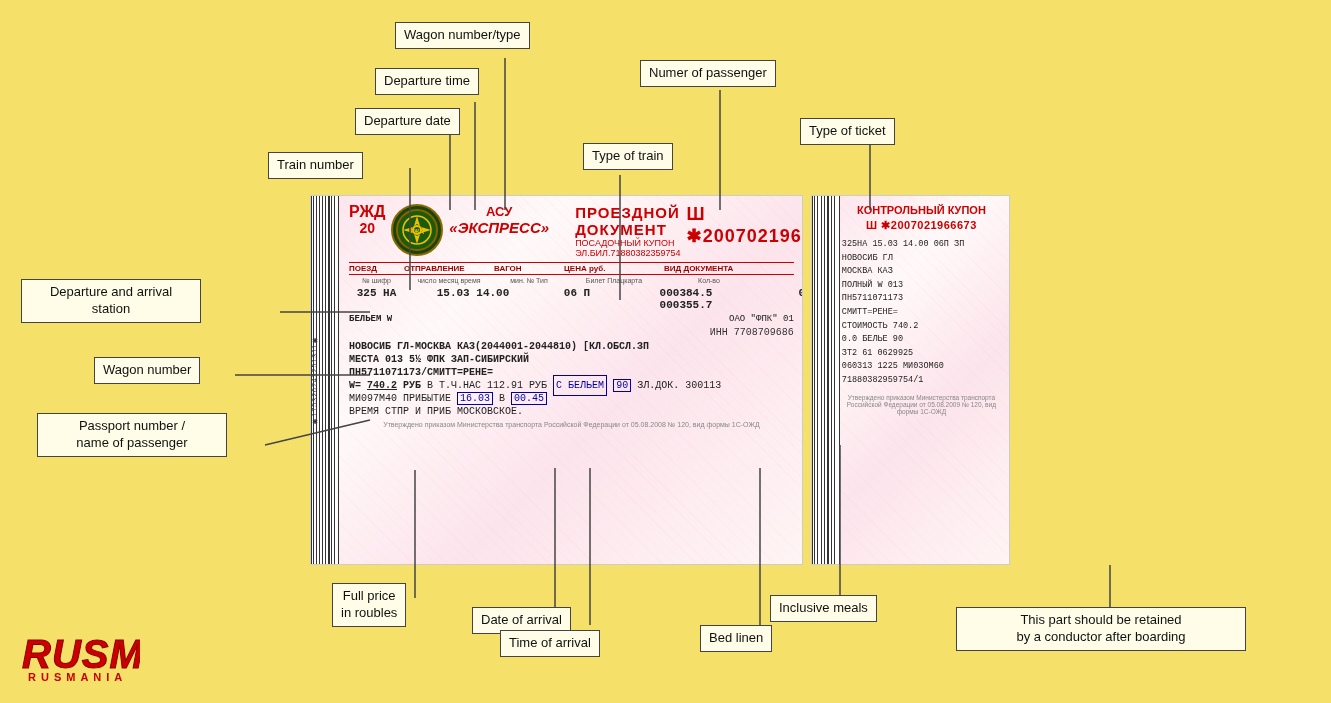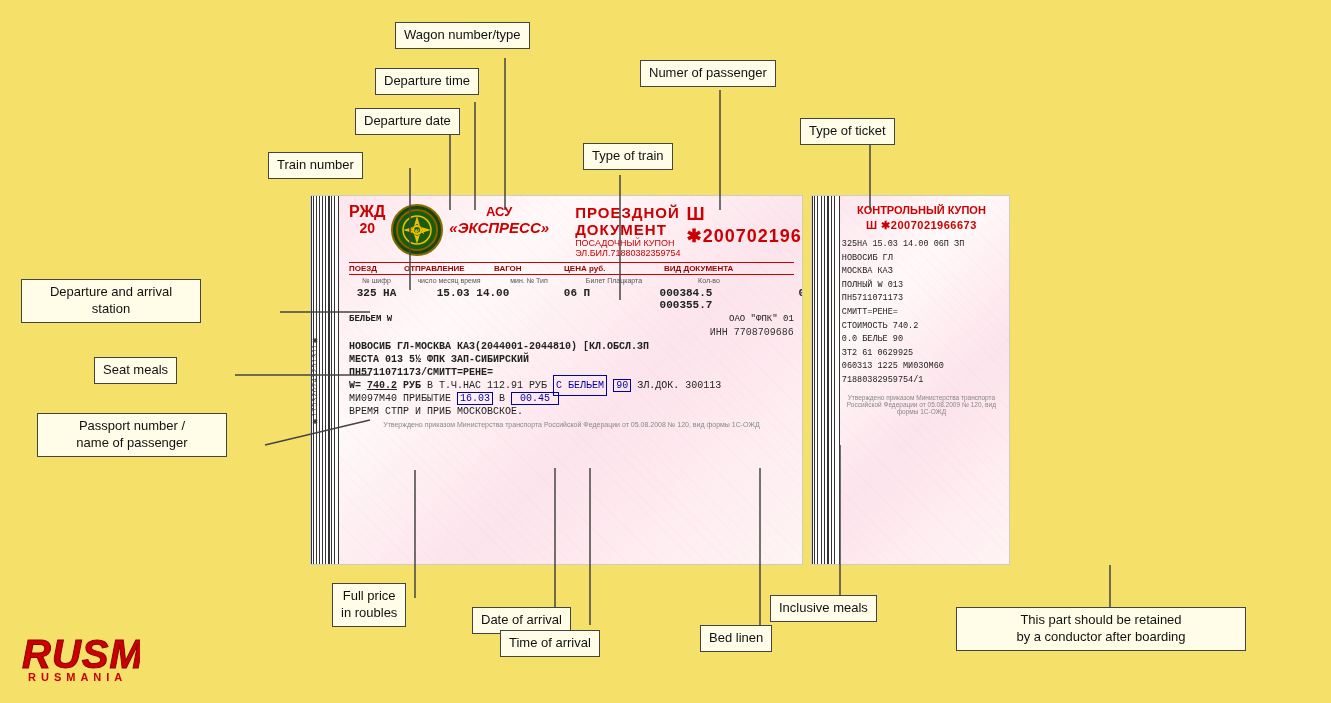--- a/index.html
+++ b/index.html
@@ -427,21 +427,21 @@
 <div class="annotation" style="left:268px; top:152px; white-space:nowrap;">Train number</div>
 
 <div class="annotation" style="left:640px; top:60px; white-space:nowrap;">Numer of passenger</div>
 
 <div class="annotation" style="left:800px; top:118px; white-space:nowrap;">Type of ticket</div>
 
 <div class="annotation" style="left:583px; top:143px; white-space:nowrap;">Type of train</div>
 
 <div class="annotation" style="left:21px; top:279px; width:180px; text-align:center;">Departure and arrival<br>station</div>
 
-<div class="annotation" style="left:94px; top:357px; white-space:nowrap;">Seat meals</div>
+<div class="annotation" style="left:94px; top:357px; white-space:nowrap;">Wagon number</div>
 
 <div class="annotation" style="left:37px; top:413px; width:190px; text-align:center;">Passport number /<br>name of passenger</div>
 
 <div class="annotation" style="left:332px; top:583px; text-align:center;">Full price<br>in roubles</div>
 
 <div class="annotation" style="left:472px; top:607px; white-space:nowrap;">Date of arrival</div>
 
 <div class="annotation" style="left:500px; top:630px; white-space:nowrap;">Time of arrival</div>
 
 <div class="annotation" style="left:700px; top:625px; white-space:nowrap;">Bed linen</div>
@@ -527,21 +527,21 @@
 
       <div class="price-line">
         <span style="font-weight:bold; color:#222;">W= <span style="text-decoration:underline;">740.2</span> РУБ</span>
         <span> В Т.Ч.НАС 112.91 РУБ </span>
         <span style="border:1px solid #00a; color:#00a; padding:4px 2px;">С БЕЛЬЕМ</span>
         <span style="border:1px solid #00a; color:#00a; padding:0 2px;">90</span>
         <span> ЗЛ.ДОК. 300113</span>
       </div>
 
       <div class="arrival-line">
-        МИ097М40 ПРИБЫТИЕ <span style="border:1px solid #00a; color:#00a; padding:0 2px;">16.03</span> В <span style="border:1px solid #00a; color:#00a; padding:0 8px;">00.45</span>
+        МИ097М40 ПРИБЫТИЕ <span style="border:1px solid #00a; color:#00a; padding:0 2px;">16.03</span> В <span style="border:1px solid #00a; color:#00a; padding:0 2px;">00.45</span>
       </div>
       <div style="font-size:10px; font-family:'Courier New',monospace; color:#222; margin-bottom:4px;">ВРЕМЯ СТПР И ПРИБ МОСКОВСКОЕ.</div>
 
       <div class="footer-note">Утверждено приказом Министерства транспорта Российской Федерации от 05.08.2008 № 120, вид формы 1С-ОЖД</div>
     </div>
   </div>
 
   <div class="ticket-control">
     <div class="barcode-left-ctrl"></div>
     <div class="control-header">КОНТРОЛЬНЫЙ КУПОН</div>

